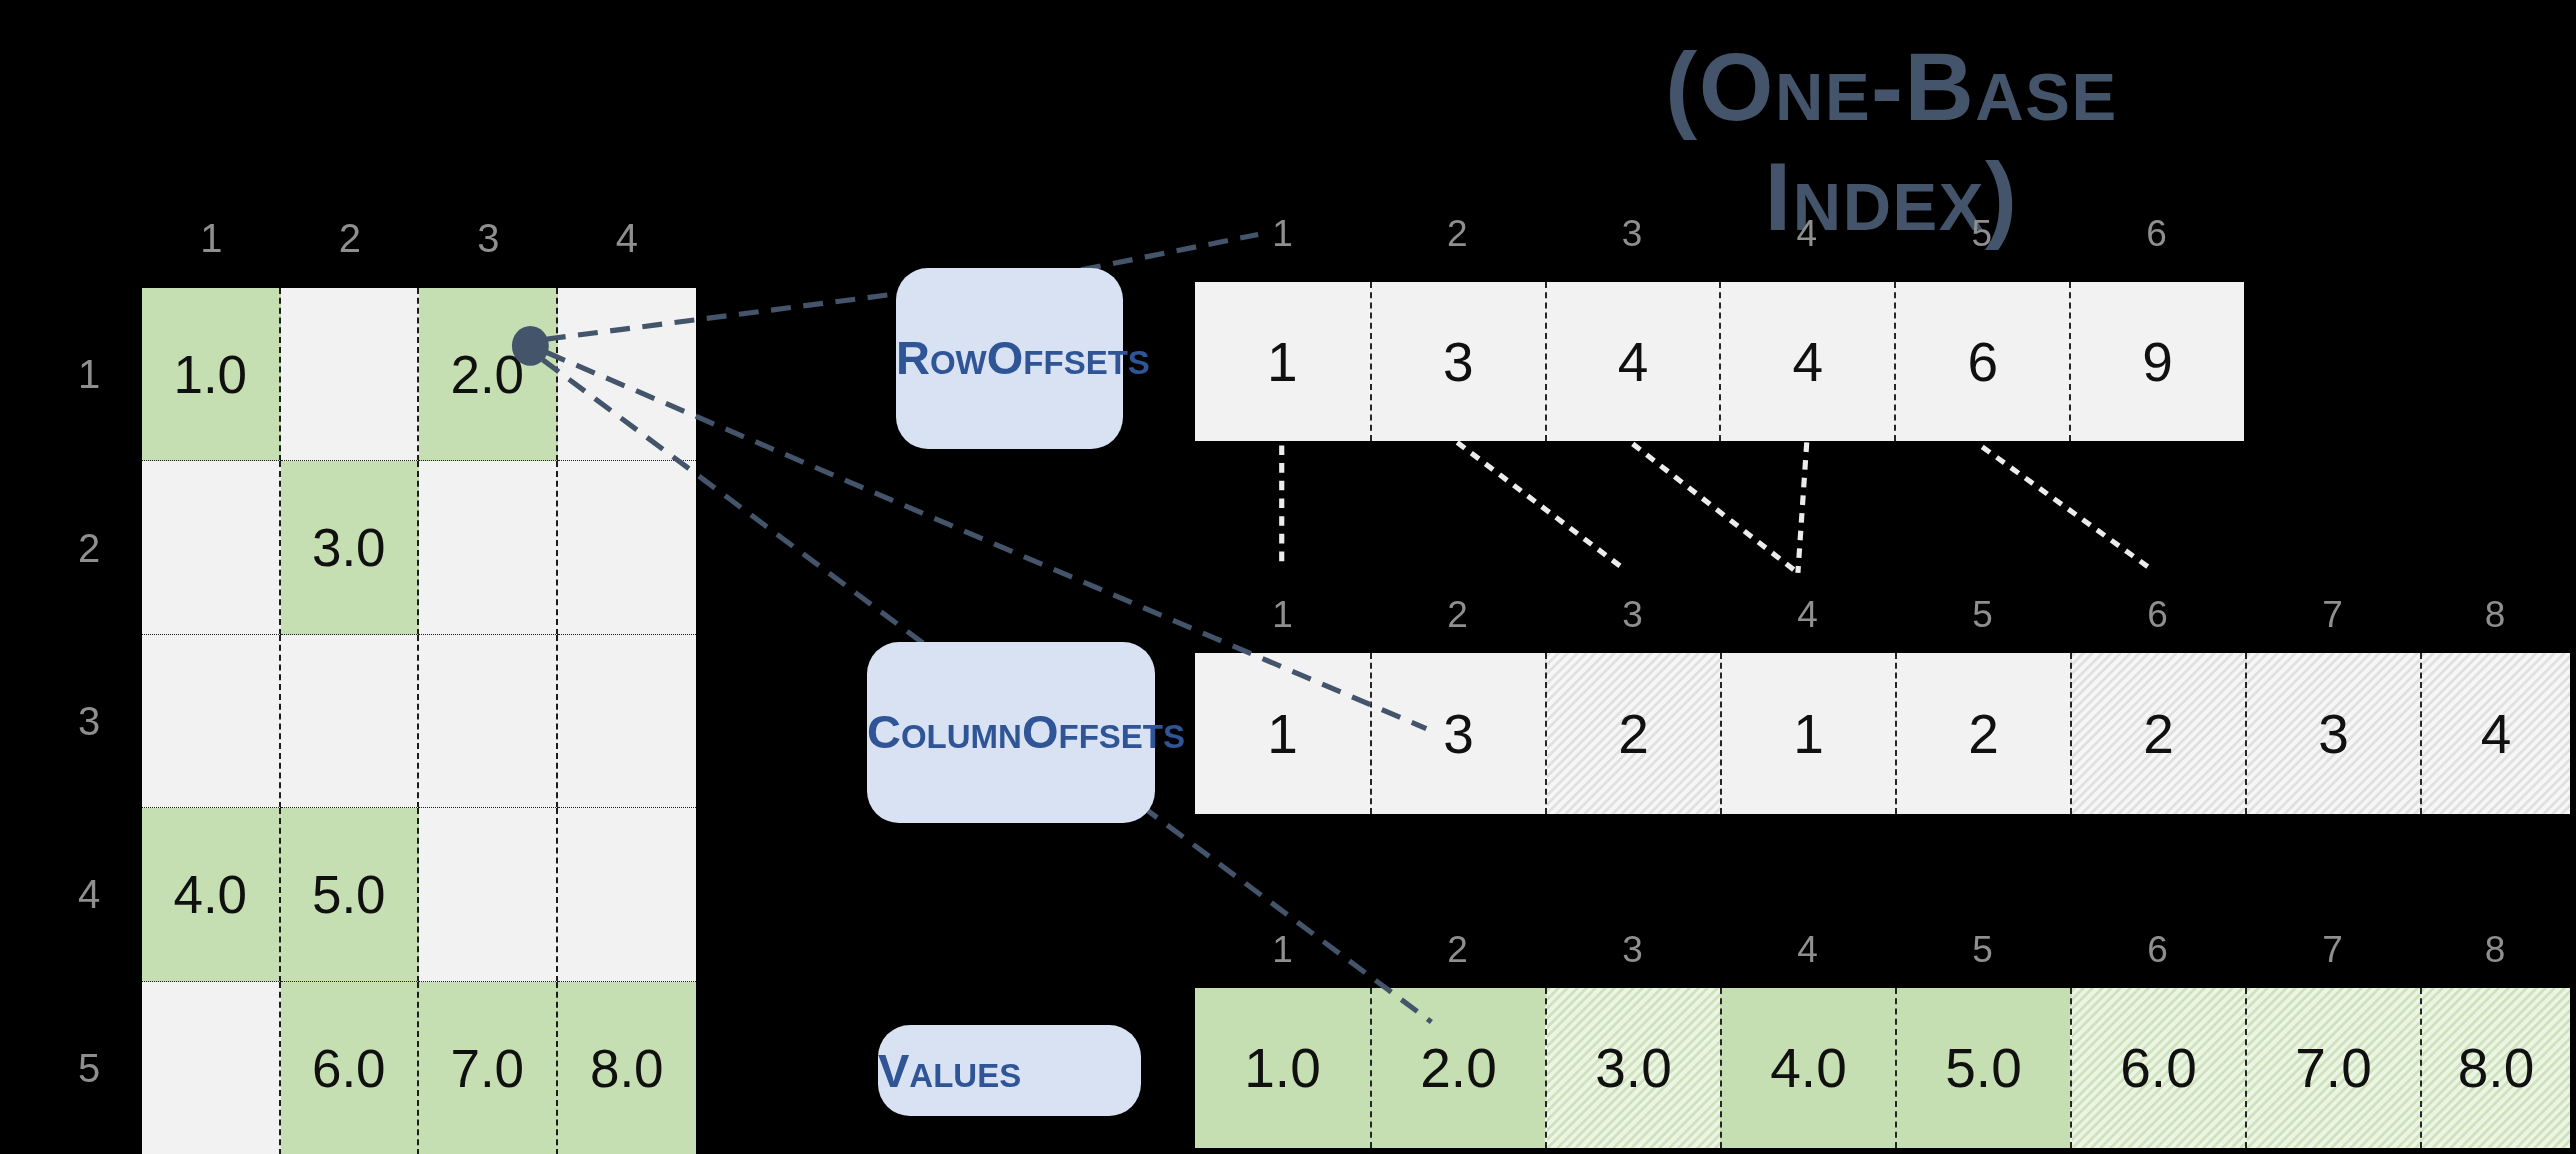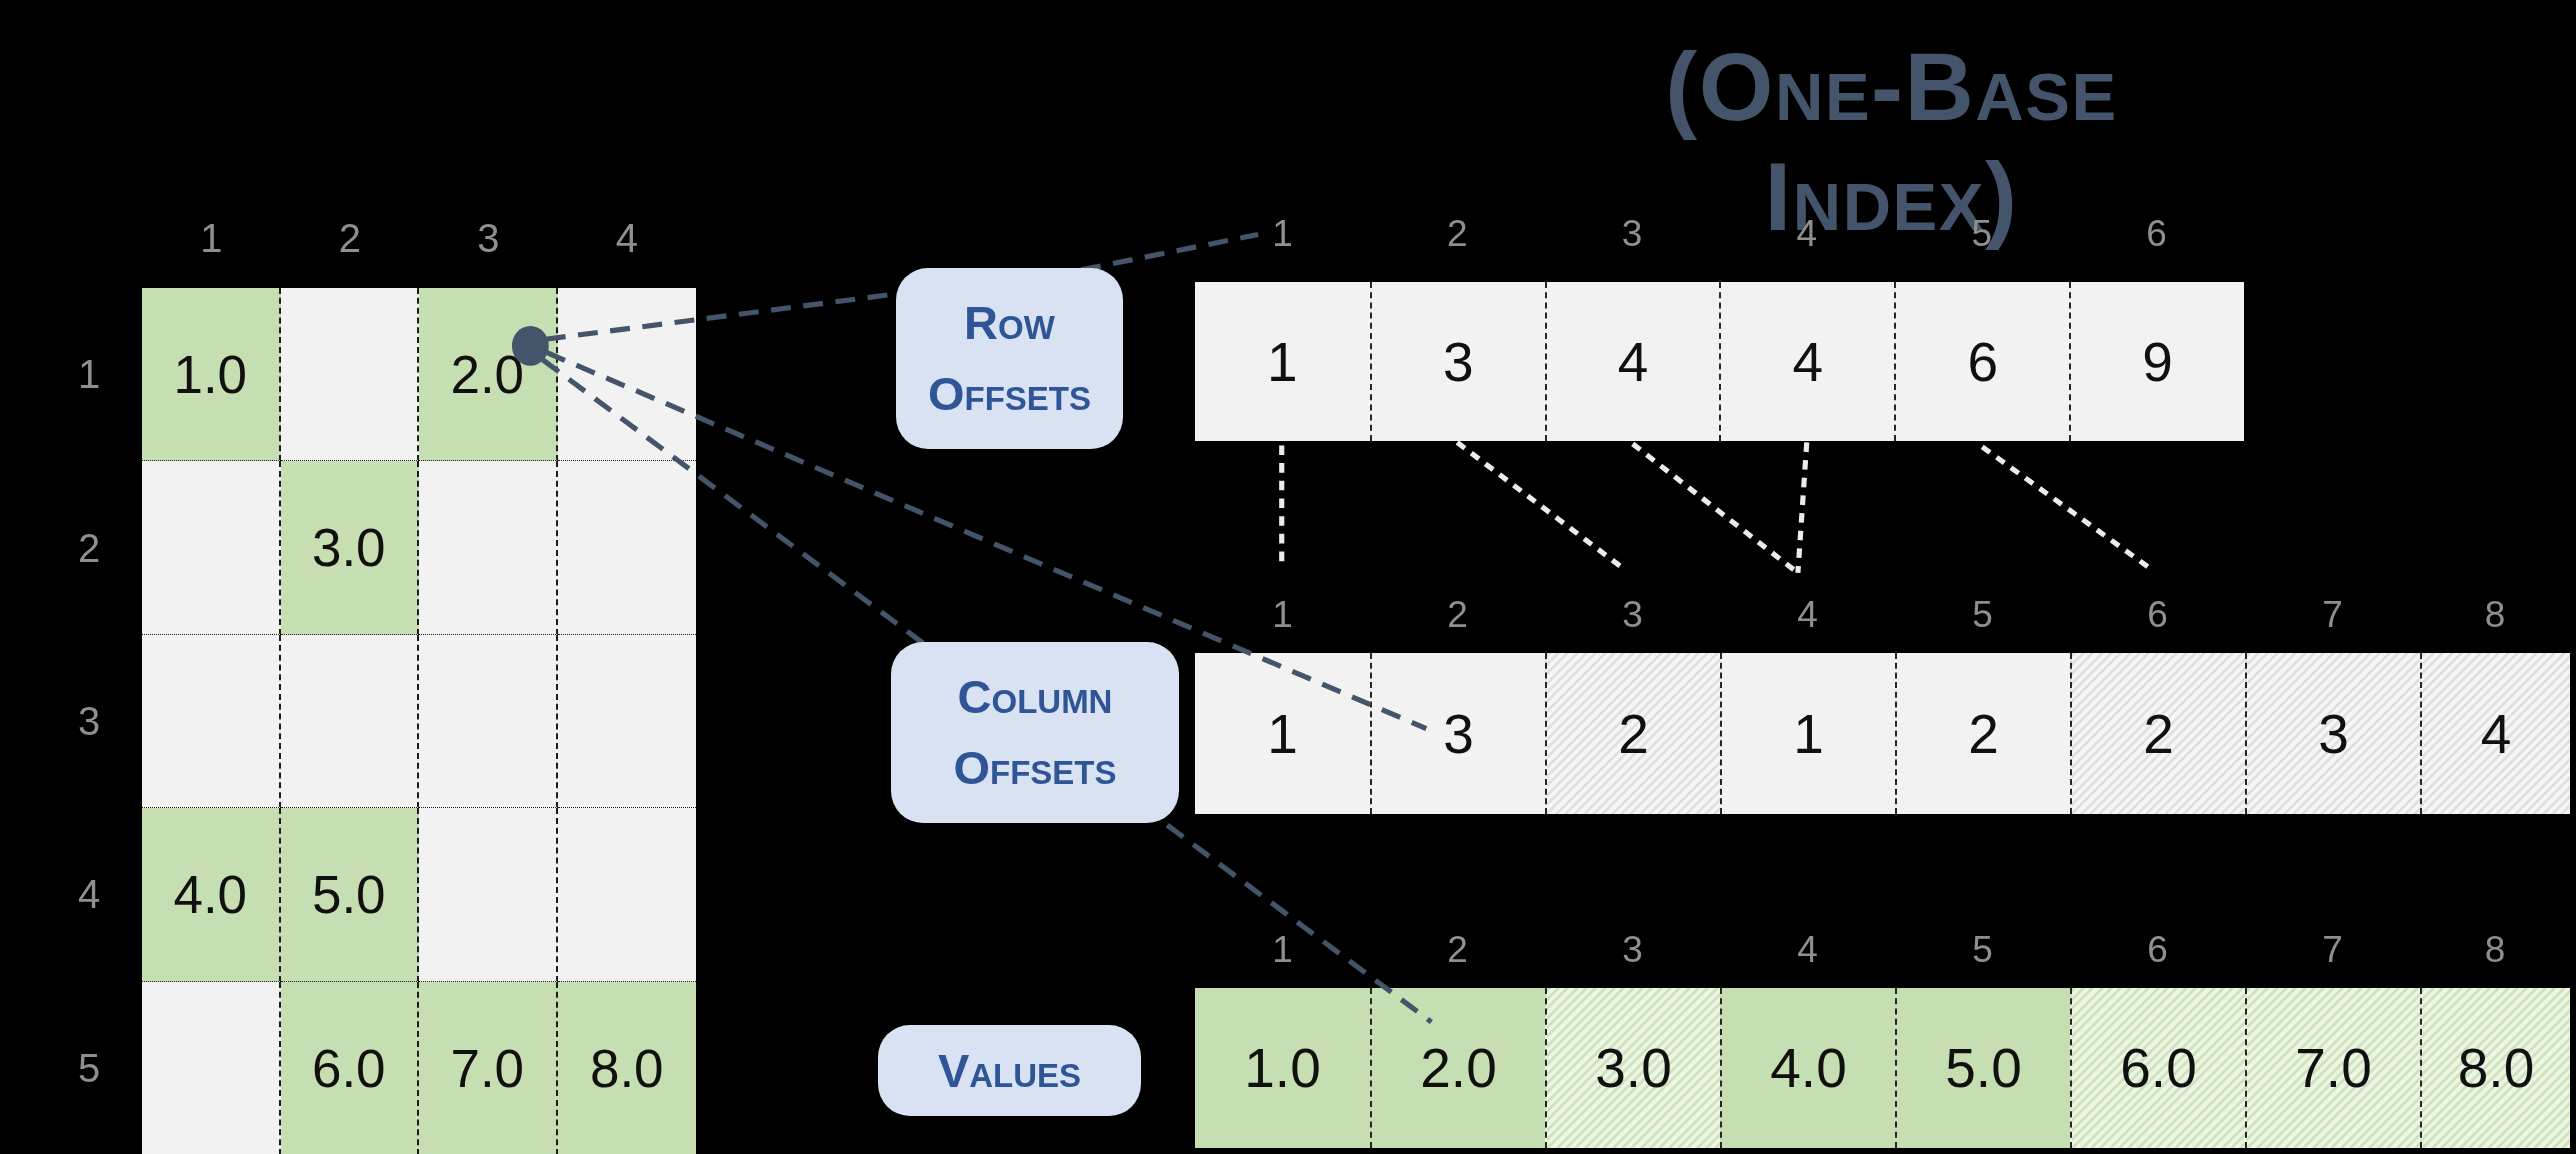--- a/index.html
+++ b/index.html
@@ -37,25 +37,25 @@
   .arr>div{display:flex;align-items:center;justify-content:center;font-size:55px;color:#101010;background:#F2F2F2;}
   .arr>div+div{border-left:2.2px dashed #262626;}
   .arr>div.green{background:#C6DFB2;}
   .arr>div.hatch-gray{background:repeating-linear-gradient(135deg,#e1e1e1 0 2.9px,#f6f6f6 2.9px 6.6px);}
   .arr>div.hatch-green{background:repeating-linear-gradient(135deg,#cfe3bf 0 2.9px,#ecf4e4 2.9px 6.6px);}
 
   
   svg.overlay{position:absolute;left:0;top:0;z-index:2;pointer-events:none;}
 
   
-  .label-box{position:absolute;background:#D9E2F3;border-radius:32px;display:flex;flex-direction:column;
-             align-items:center;justify-content:center;color:#2F5597;font-weight:bold;
+  .label-box{position:absolute;background:#D9E2F3;border-radius:32px;display:flex;flex-direction:row;
+             align-items:center;justify-content:flex-start;color:#2F5597;font-weight:bold;
              font-variant:small-caps;z-index:3;text-align:center;}
   #lbl-ro{left:896px;top:268px;width:227px;height:181px;font-size:47px;line-height:1.5;}
-  #lbl-ci{left:867px;top:642px;width:288px;height:181px;font-size:47px;line-height:1.5;margin-left:24px;}
+  #lbl-ci{left:867px;top:642px;width:288px;height:181px;font-size:47px;line-height:1.5;}
   #lbl-va{left:878px;top:1025px;width:263px;height:91px;font-size:47px;}
 </style>
 </head>
 <body>
 
 <div class="stage">
 
   <div class="title">(One-Base Index)</div>
 
   <div class="mheads" id="m-colheads">

